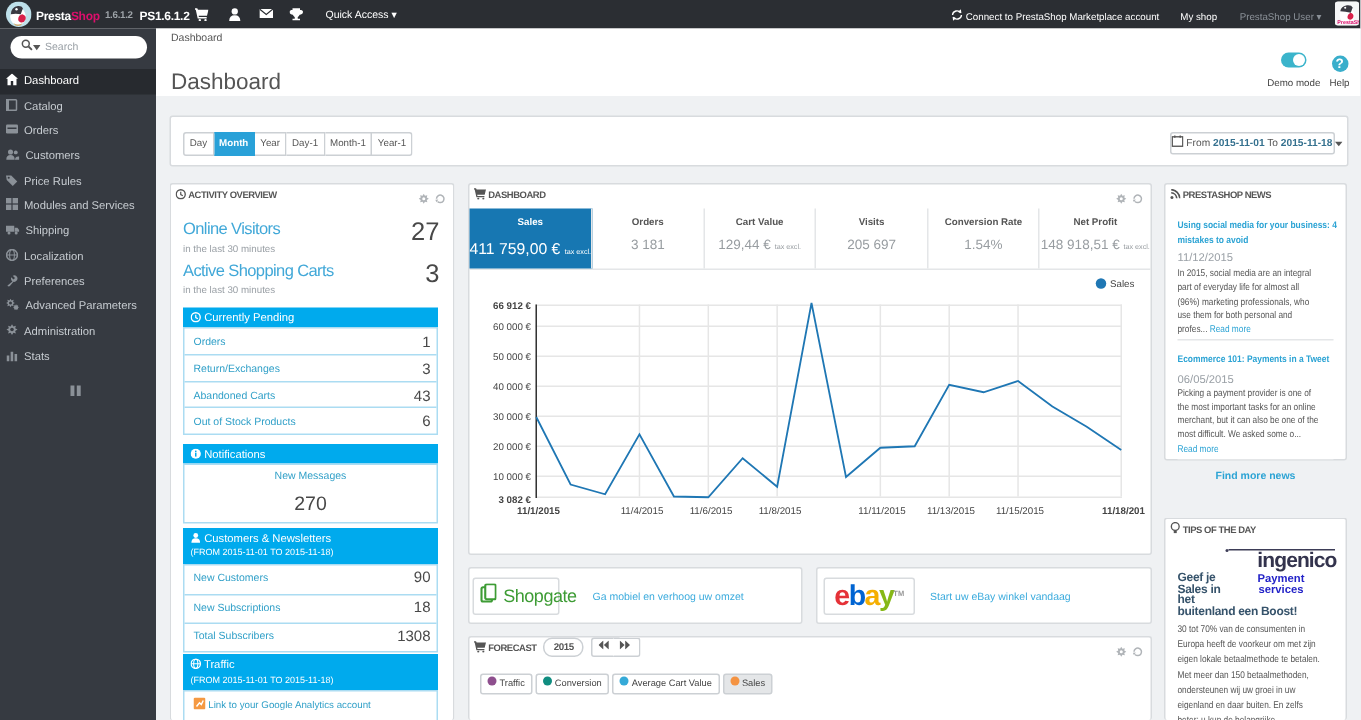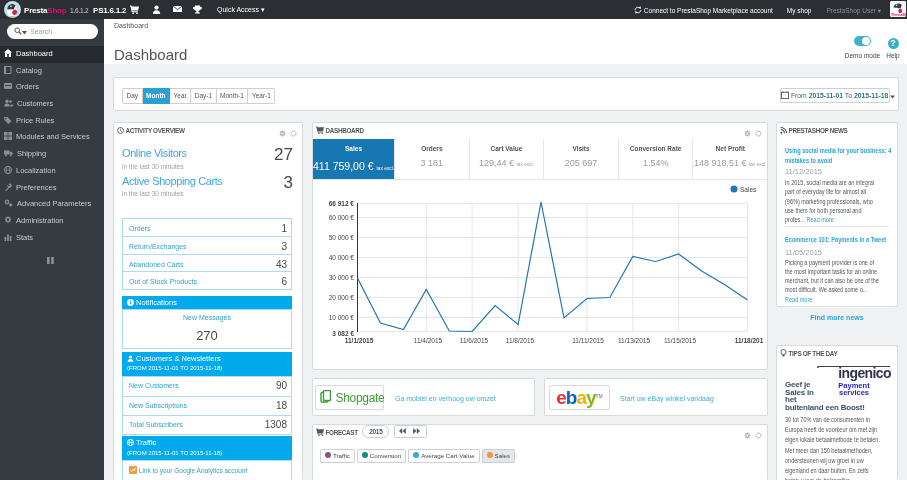--- a/index.html
+++ b/index.html
@@ -277,20 +277,24 @@
             <path fill="#b0b4b8" d="M3.5,0.1 L4.3,1.5 L5.9,1.1 L5.5,2.7 L6.9,3.5 L5.5,4.3 L5.9,5.9 L4.3,5.5 L3.5,6.9 L2.7,5.5 L1.1,5.9 L1.5,4.3 L0.1,3.5 L1.5,2.7 L1.1,1.1 L2.7,1.5Z"></path>
             <circle cx="3.5" cy="3.5" r="1" fill="#fff"></circle>
           </svg> <svg width="7" height="7" viewBox="0 0 7 7">
             <path fill="none" stroke="#b0b4b8" stroke-width="1" d="M1,3.5a2.5,2.5 0 1,1 0.7,1.8"></path>
             <path fill="#b0b4b8" d="M0.2,4.2l2,-0.2-1.2,1.8z"></path>
           </svg></span></div>
     <div class="bigline" style="top:20px"><span class="t">Online Visitors</span><span class="v" style="top:5px">27</span></div>
     <div class="bigline" style="top:31.5px"><span class="sub">in the last 30 minutes</span></div>
     <div class="bigline" style="top:48px"><span class="t">Active Shopping Carts</span><span class="v" style="top:5px">3</span></div>
     <div class="bigline" style="top:58.5px"><span class="sub">in the last 30 minutes</span></div>
+    <div class="bluebar" style="top:82px; height:12.5px;"><svg class="ic" width="7" height="7" viewBox="0 0 7 7">
+          <circle cx="3.5" cy="3.5" r="3" fill="none" stroke="#fff" stroke-width="0.9"></circle>
+          <path d="M3.5,1.8v1.9l1.4,0.8" stroke="#fff" stroke-width="0.8" fill="none"></path>
+        </svg> Currently Pending</div>
     <div class="dtable" style="top:94.5px">
       <div class="drow">
           <span class="lab">Orders</span>
           <span class="val">1</span>
         </div>
       <div class="drow">
           <span class="lab">Return/Exchanges</span>
           <span class="val">3</span>
         </div>
       <div class="drow">
@@ -426,21 +430,21 @@
           <text x="367" y="162.5">11/15/2015</text>
           <text x="436" y="162.5" font-weight="bold">11/18/201</text>
         </g>
         <circle cx="421" cy="9" r="3.5" fill="#1f77b4"></circle>
         <text x="427" y="11.5" font-size="6.5" fill="#444">Sales</text>
       </svg>
     </div>
   </div>
 
   <div class="modcard" id="shopgate">
-    <div class="modlogo" style="left:2px; width:69px; line-height:22px; white-space:nowrap; padding-left:4px; color:#3e9c35;">
+    <div class="modlogo" style="left:2px; width:58px; line-height:22px; white-space:nowrap; padding-left:4px; color:#3e9c35;">
       <svg class="ic" width="11" height="13" viewBox="0 0 11 13">
           <rect x="1" y="2.5" width="7" height="9.5" rx="1" fill="none" stroke="#3e9c35" stroke-width="1.4"></rect>
           <rect x="3.5" y="0.5" width="7" height="10" rx="1" fill="#fff" stroke="#3e9c35" stroke-width="1.4"></rect>
         </svg>
       <span style="font-size:12px; letter-spacing:-0.3px;"> Shopgate</span></div>
     <div class="modlink" style="left:82px;">Ga mobiel en verhoog uw omzet</div>
   </div>
   <div class="modcard" id="ebaycard">
     <div class="modlogo" style="left:4px; width:61px; text-align:center; font-size:19px; font-weight:bold; letter-spacing:-1px; line-height:20px;">
       <span style="color:#e53238">e</span><span style="color:#0064d2">b</span><span style="color:#f5af02">a</span><span style="color:#86b817">y</span><span style="font-size:5px; color:#999; letter-spacing:0; vertical-align:6px;">TM</span></div>
@@ -476,21 +480,21 @@
           <circle cx="1.3" cy="5.7" r="1" fill="#555"></circle>
         </svg>PRESTASHOP NEWS</div>
     <div class="inner" style="top:23px">
       <div class="ititle">Using social media for your business: 4<br>mistakes to avoid</div>
       <div class="idate" style="margin-top:2px">11/12/2015</div>
       <div class="ibody" style="margin-top:2px">In 2015, social media are an integral<br>part of everyday life for almost all<br>(96%) marketing professionals, who<br>use them for both personal and<br>profes... <a>Read more</a></div>
     </div>
     <div class="sep" style="top:102.5px"></div>
     <div class="inner" style="top:112px">
       <div class="ititle">Ecommerce 101: Payments in a Tweet</div>
-      <div class="idate" style="margin-top:3px">11/05/2015</div>
+      <div class="idate" style="margin-top:3px">06/05/2015</div>
       <div class="ibody" style="margin-top:1px">Picking a payment provider is one of<br>the most important tasks for an online<br>merchant, but it can also be one of the<br>most difficult. We asked some o...<br><a>Read more</a></div>
     </div>
     <div class="sep" style="top:183px"></div>
     <div id="findmore" style="top:191px">Find more news</div>
   </div>
 
   <div class="panel" id="tips">
     <div class="phead"><svg class="ic" width="7" height="8" viewBox="0 0 7 8">
           <circle cx="3.5" cy="3" r="2.6" fill="none" stroke="#555" stroke-width="0.9"></circle>
           <rect x="2.5" y="5.6" width="2" height="1.8" fill="#555"></rect>

